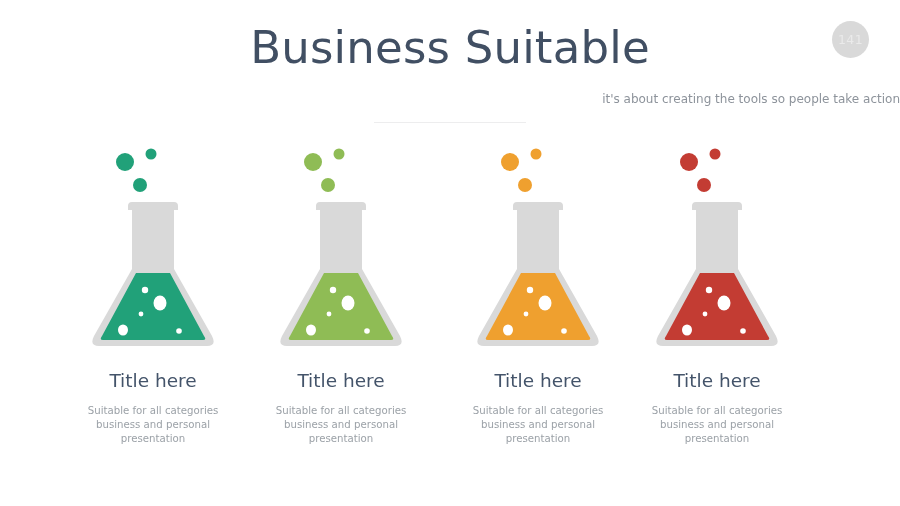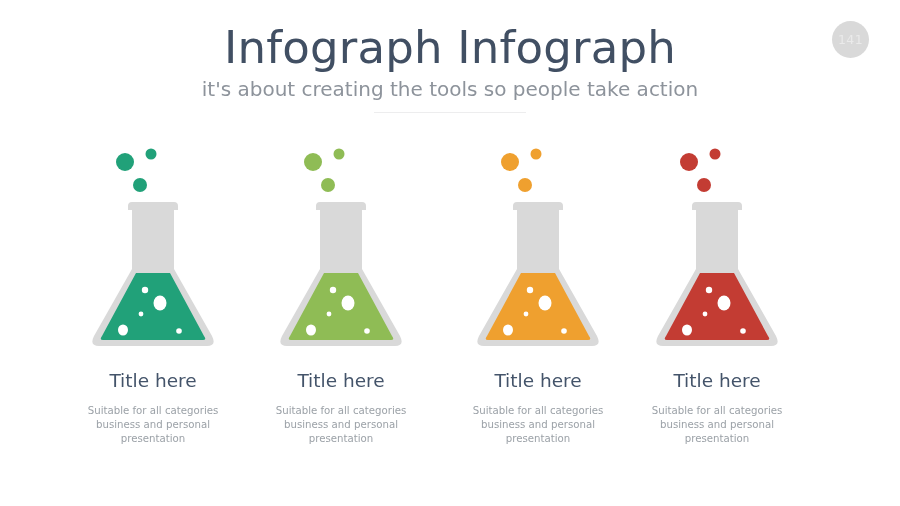--- a/index.html
+++ b/index.html
@@ -33,27 +33,28 @@
   .title {
     font-size: 45px;
     line-height: 52px;
     font-weight: 400;
     color: #414f63;
     letter-spacing: 0.2px;
     font-family: "DejaVu Sans", sans-serif;
     white-space: nowrap;
   }
   .subtitle {
-    font-size: 20px;
+    font-size: 12px;
     line-height: 22px;
     color: #8d939b;
     font-weight: 400;
-    margin-top: 4px;
+    margin-top: 14px;
     font-family: "DejaVu Sans", sans-serif;
     white-space: nowrap;
+    text-align: right;
   }
   .divider {
     width: 152px;
     height: 1px;
     background: #ededee;
     margin: 12px auto 0 auto;
   }
 
   
   .badge {
@@ -124,21 +125,21 @@
     font-family: "DejaVu Sans", sans-serif;
     padding: 0 8px;
   }
 </style>
 </head>
 <body>
 
 <div class="slide">
 
   <div class="header">
-    <div class="title" style="color: rgb(65, 79, 99);">Infograph Infograph</div>
+    <div class="title" style="color: rgb(65, 79, 99);">Business Suitable</div>
     <div class="subtitle" style="color: rgb(141, 147, 155);">it's about creating the tools so people take action</div>
     <div class="divider" style="background: rgb(237, 237, 238);"></div>
   </div>
 
   <div class="badge" style="background: rgb(217, 217, 217);">
     <span class="badge-num" style="color: rgb(234, 234, 234);">141</span>
   </div>
 
   <div class="columns">
 

